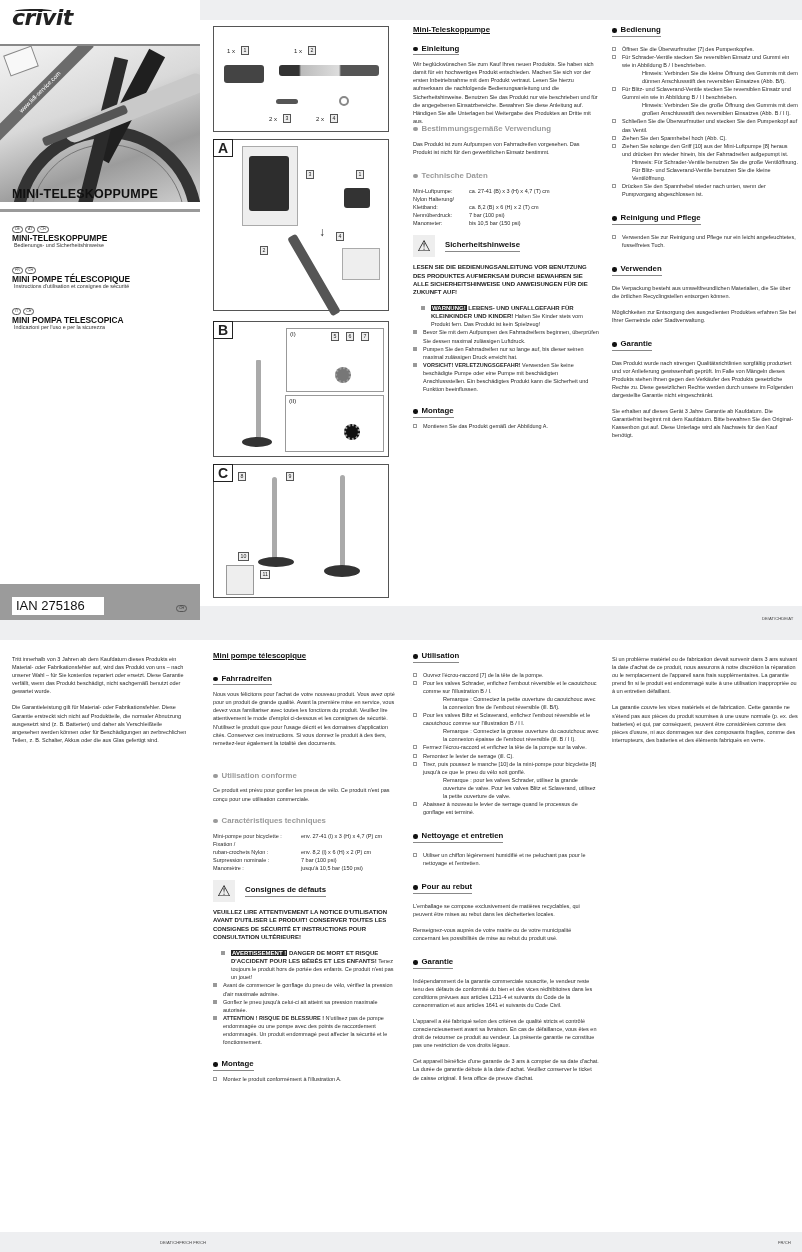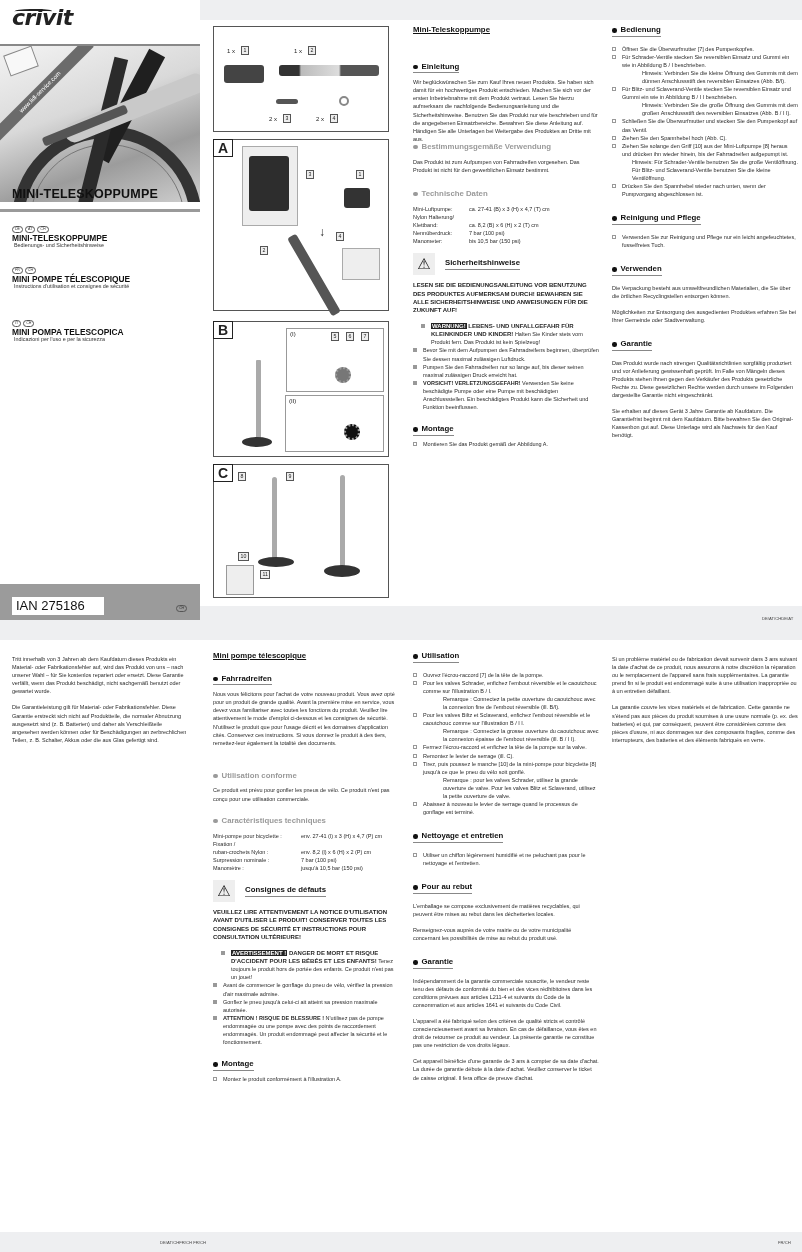--- a/index.html
+++ b/index.html
@@ -86,21 +86,21 @@
     <div class="lang-sub">Bedienungs- und Sicherheitshinweise</div>
   </div>
   <div class="abs lang-block" style="top:267px">
     <div class="flags">
       <span class="flag">FR</span>
       <span class="flag">CH</span>
     </div>
     <div class="lang-title">MINI POMPE TÉLESCOPIQUE</div>
     <div class="lang-sub">Instructions d'utilisation et consignes de sécurité</div>
   </div>
-  <div class="abs lang-block" style="top:320px">
+  <div class="abs lang-block" style="top:308px">
     <div class="flags">
       <span class="flag">IT</span>
       <span class="flag">CH</span>
     </div>
     <div class="lang-title">MINI POMPA TELESCOPICA</div>
     <div class="lang-sub">Indicazioni per l'uso e per la sicurezza</div>
   </div>
 </div>
 <div class="abs ian-bar"></div>
 <div class="abs ian-box">IAN 275186</div>
@@ -160,21 +160,21 @@
   <div class="part" style="left:44px;top:92px;width:36px;height:10px;border-radius:50%;background:#333"></div>
   <span class="num" style="left:24px;top:87px">10</span>
   <span class="num" style="left:46px;top:105px">11</span>
   <div class="part" style="left:12px;top:100px;width:28px;height:30px;background:#eee;border:1px solid #999;border-radius:0"></div>
   <div class="part" style="left:126px;top:10px;width:5px;height:95px;background:#aaa"></div>
   <div class="part" style="left:110px;top:100px;width:36px;height:12px;border-radius:50%;background:#333"></div>
 </div>
 
 <div class="col" style="left:413px;top:26px">
   <div class="h-doc">Mini-Teleskoppumpe</div>
-  <div class="h-sec" style="margin-top:28px">
+  <div class="h-sec" style="margin-top:10px">
       <span class="dot"></span>
       <span>Einleitung</span>
     </div>
   <p class="t">Wir beglückwünschen Sie zum Kauf Ihres neuen Produkts. Sie haben sich damit für ein hochwertiges Produkt entschieden. Machen Sie sich vor der ersten Inbetriebnahme mit dem Produkt vertraut. Lesen Sie hierzu aufmerksam die nachfolgende Bedienungsanleitung und die Sicherheitshinweise. Benutzen Sie das Produkt nur wie beschrieben und für die angegebenen Einsatzbereiche. Bewahren Sie diese Anleitung auf. Händigen Sie alle Unterlagen bei Weitergabe des Produktes an Dritte mit aus.</p>
   <div class="h-sec gray" style="">
       <span class="dot"></span>
       <span>Bestimmungsgemäße Verwendung</span>
     </div>
   <p class="t">Das Produkt ist zum Aufpumpen von Fahrradreifen vorgesehen. Das Produkt ist nicht für den gewerblichen Einsatz bestimmt.</p>
   <div class="h-sec gray" style="margin-top:16px">

